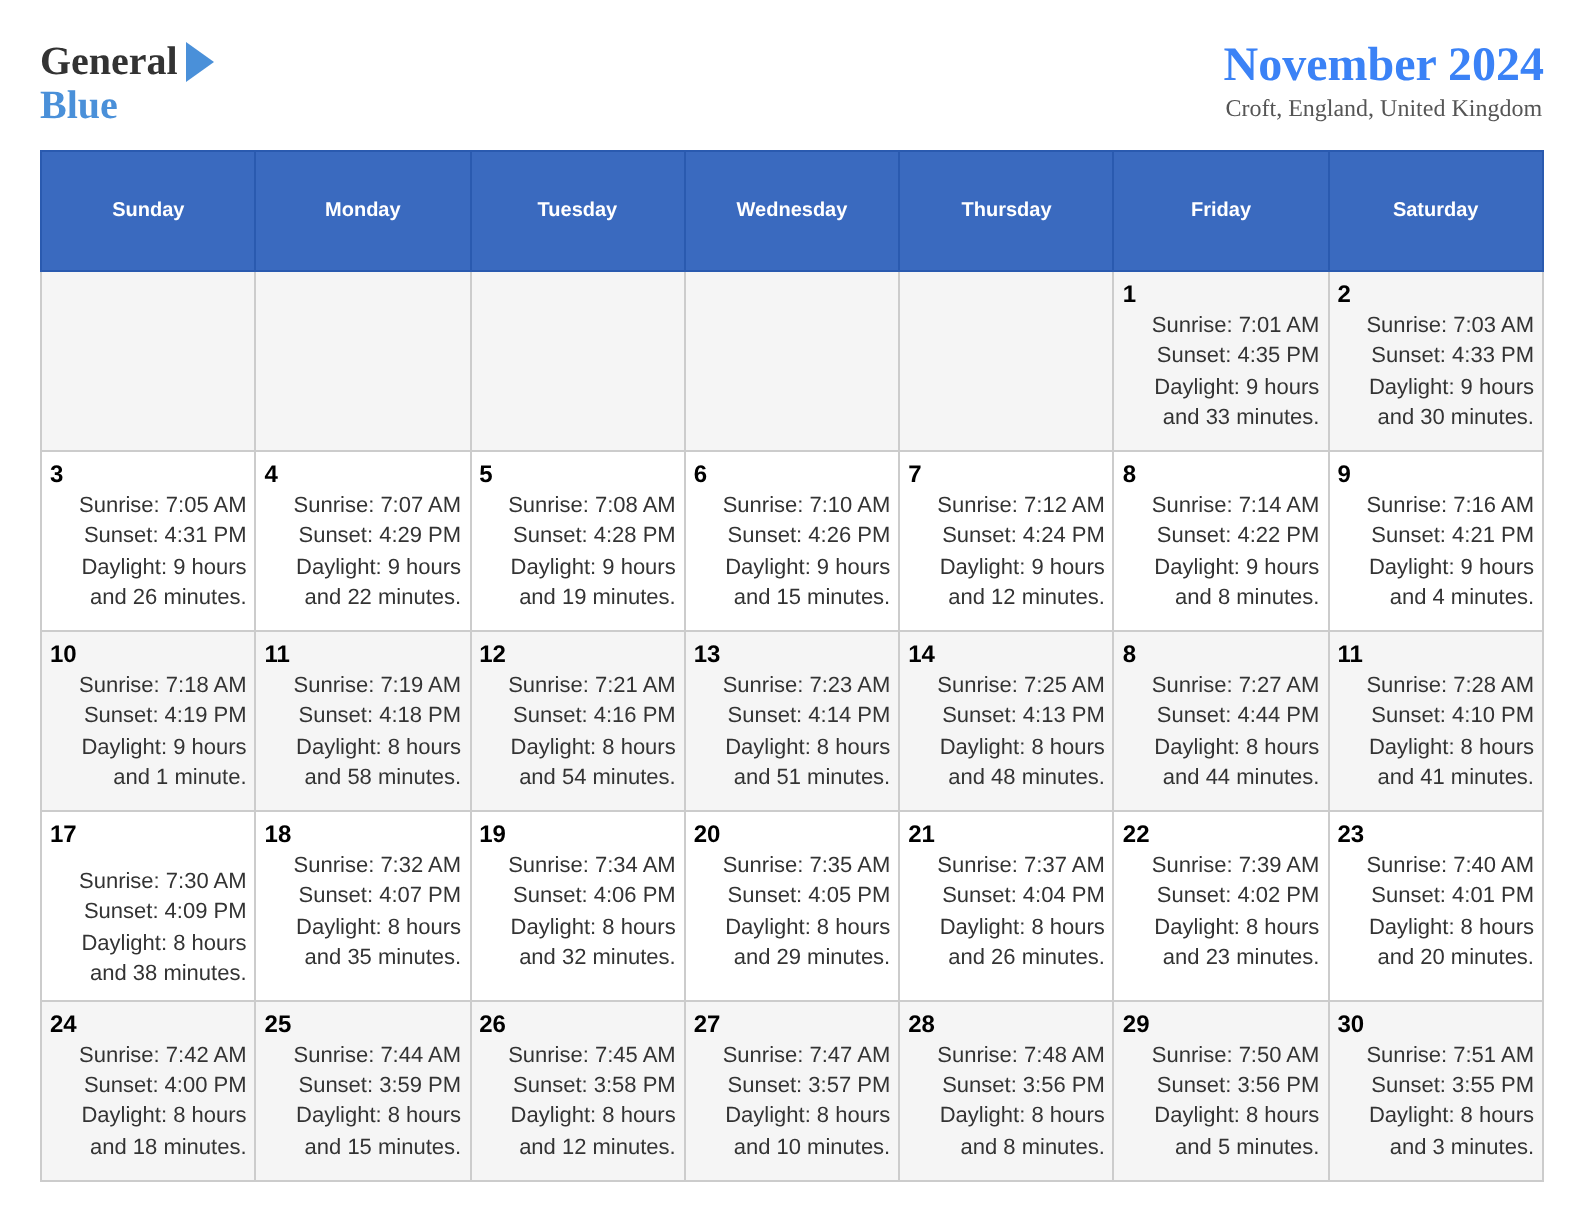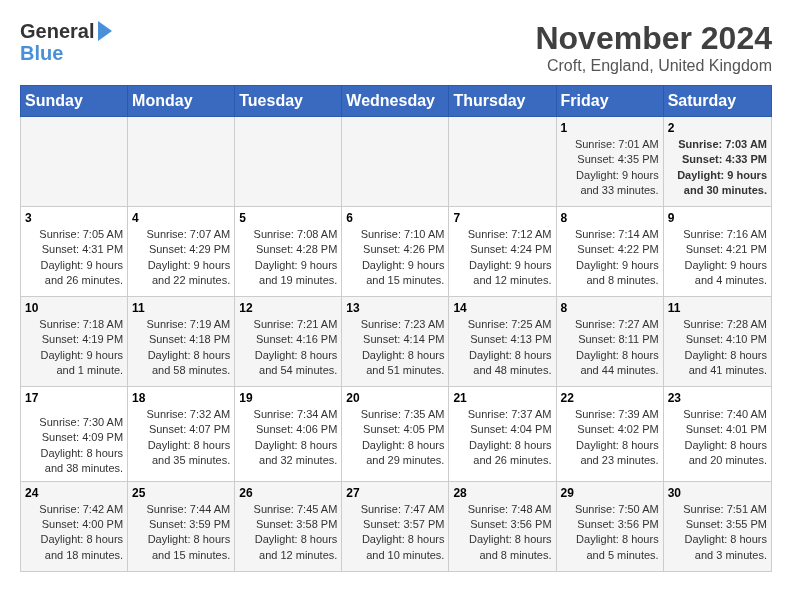--- a/index.html
+++ b/index.html
@@ -8,20 +8,21 @@
       background: #fff;
       width: 792px;
       min-height: 612px;
       padding: 20px;
     }
     .header-area {
       display: flex;
       justify-content: space-between;
       align-items: flex-start;
       margin-bottom: 10px;
+      font-family: Liberation Serif, serif;
     }
     .logo {
       display: flex;
       flex-direction: column;
       align-items: flex-start;
     }
     .logo-general {
       font-size: 20px;
       font-weight: bold;
       color: #333;
@@ -43,41 +44,42 @@
       vertical-align: middle;
     }
     .logo-line {
       display: flex;
       align-items: center;
     }
     .title-area {
       text-align: right;
     }
     .main-title {
-      font-size: 32px;
-      font-weight: bold;
-      color: #404040;
+      font-size: 24px;
+      font-weight: bold;
+      color: #3b82f6;
     }
     .subtitle {
-      font-size: 16px;
+      font-size: 12px;
       color: #555;
+      text-align: center;
     }
     table {
       width: 100%;
       border-collapse: collapse;
       font-size: 11px;
     }
     thead tr th {
       background-color: #3a6abf;
       color: #fff;
       font-weight: bold;
-      padding: 6px 4px;
-      text-align: left;
+      padding: 24px 4px;
+      text-align: center;
       border: 1px solid #2a5aaf;
-      font-size: 16px;
+      font-size: 10px;
     }
     tbody tr td {
       border: 1px solid #ccc;
       padding: 4px;
       vertical-align: top;
       background: #fff;
     }
     tbody tr:nth-child(odd) td {
       background: #f5f5f5;
     }
@@ -137,21 +139,21 @@
         <td class="empty-cell"></td>
         <td class="empty-cell"></td>
         <td>
           <span class="day-num">1</span>
           <div class="day-info" style="white-space: pre-line;">Sunrise: 7:01 AM
 Sunset: 4:35 PM
 Daylight: 9 hours and 33 minutes.</div>
         </td>
         <td>
           <span class="day-num">2</span>
-          <div class="day-info" style="white-space: pre-line; font-weight: bold;">Sunrise: 7:03 AM
+          <div class="day-info" style="white-space: pre-line;">Sunrise: 7:03 AM
 Sunset: 4:33 PM
 Daylight: 9 hours and 30 minutes.</div>
         </td>
       </tr>
       <tr>
         <td>
           <span class="day-num">3</span>
           <div class="day-info" style="white-space: pre-line;">Sunrise: 7:05 AM
 Sunset: 4:31 PM
 Daylight: 9 hours and 26 minutes.</div>
@@ -220,21 +222,21 @@
         </td>
         <td>
           <span class="day-num">14</span>
           <div class="day-info" style="white-space: pre-line;">Sunrise: 7:25 AM
 Sunset: 4:13 PM
 Daylight: 8 hours and 48 minutes.</div>
         </td>
         <td>
           <span class="day-num">8</span>
           <div class="day-info" style="white-space: pre-line;">Sunrise: 7:27 AM
-Sunset: 8:11 PM
+Sunset: 4:44 PM
 Daylight: 8 hours and 44 minutes.</div>
         </td>
         <td>
           <span class="day-num">11</span>
           <div class="day-info" style="white-space: pre-line;">Sunrise: 7:28 AM
 Sunset: 4:10 PM
 Daylight: 8 hours and 41 minutes.</div>
         </td>
       </tr>
       <tr>

